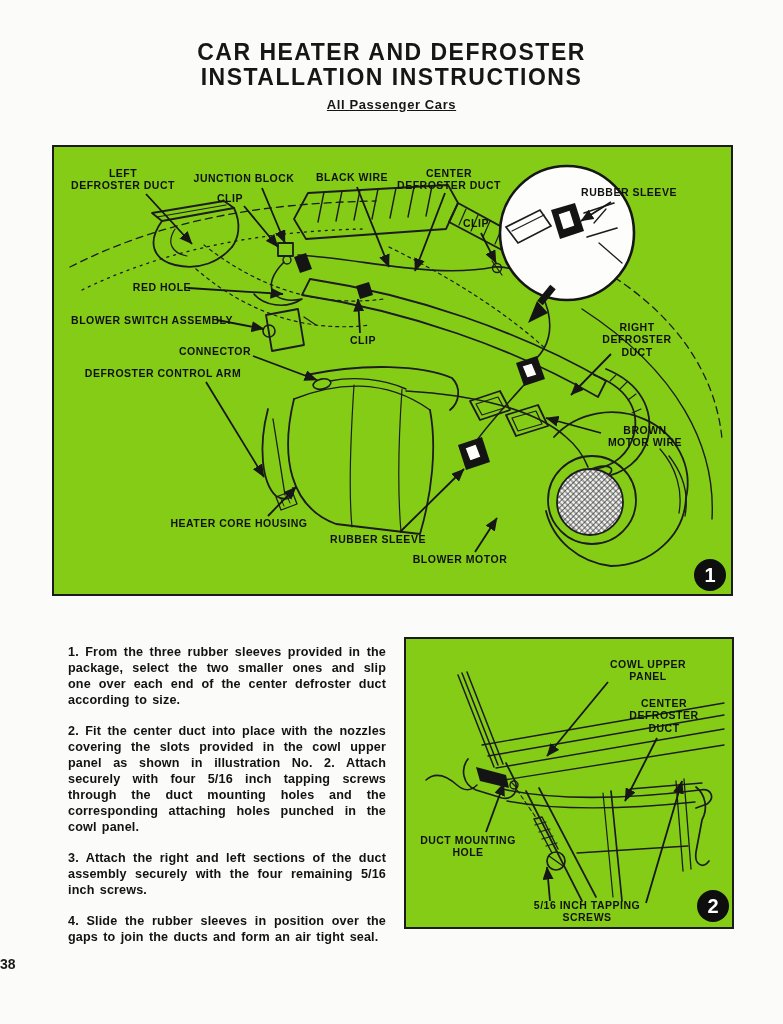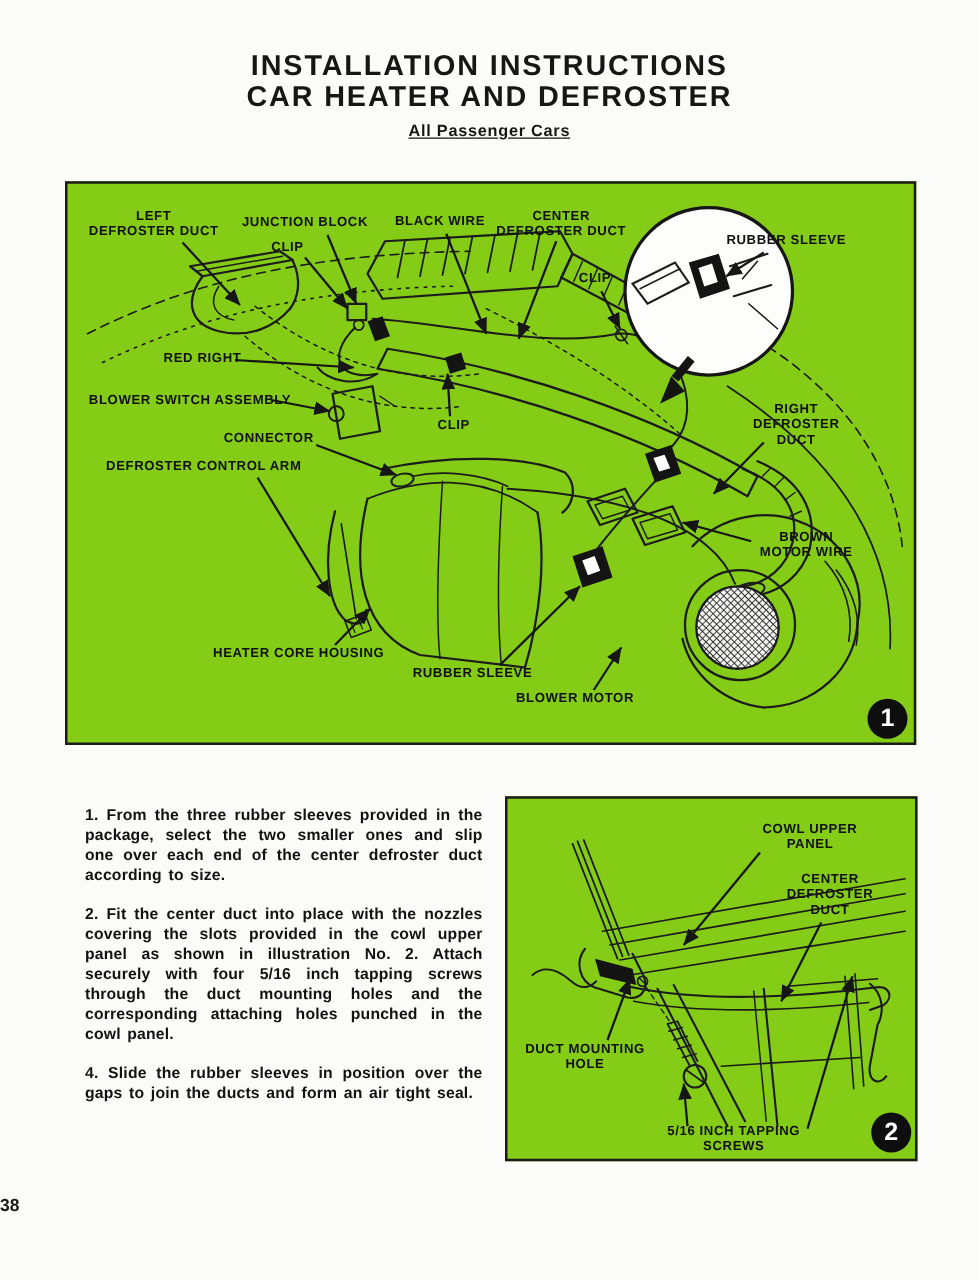--- a/index.html
+++ b/index.html
@@ -32,22 +32,22 @@
   }
   .page-number{
     position:absolute;left:0;top:956px;width:100%;text-align:left;
     font-size:14px;font-weight:bold;color:#1a1a1a;
   }
 </style>
 </head>
 <body>
 
 <header class="title-block">
+  <h1 class="title-line">CAR HEATER AND DEFROSTER</h1>
   <h1 class="title-line">INSTALLATION INSTRUCTIONS</h1>
-  <h1 class="title-line">CAR HEATER AND DEFROSTER</h1>
   <div class="subtitle">All Passenger Cars</div>
 </header>
 
 <div class="fig" id="figure1">
   <svg viewBox="0 0 677 447" width="677" height="447">
     <defs>
       <marker id="ah" markerUnits="userSpaceOnUse" markerWidth="14" markerHeight="11" refX="12.5" refY="5.5" orient="auto">
         <path d="M0,0 L13,5.5 L0,11 Z" fill="#161616"></path>
       </marker>
       <pattern id="grille" width="4" height="4" patternUnits="userSpaceOnUse" patternTransform="rotate(45)">
@@ -178,37 +178,38 @@
 
   <div class="lbl" style="left:69px;top:32px;">LEFT
 DEFROSTER DUCT</div>
   <div class="lbl" style="left:190px;top:31px;">JUNCTION BLOCK</div>
   <div class="lbl" style="left:176px;top:51px;">CLIP</div>
   <div class="lbl" style="left:298px;top:30px;">BLACK WIRE</div>
   <div class="lbl" style="left:395px;top:32px;">CENTER
 DEFROSTER DUCT</div>
   <div class="lbl" style="left:422px;top:76px;">CLIP</div>
   <div class="lbl" style="left:575px;top:45px;">RUBBER SLEEVE</div>
-  <div class="lbl" style="left:108px;top:140px;">RED RIGHT</div>
+  <div class="lbl" style="left:108px;top:140px;">RED HOLE</div>
   <div class="lbl" style="left:98px;top:173px;">BLOWER SWITCH ASSEMBLY</div>
   <div class="lbl" style="left:309px;top:193px;">CLIP</div>
   <div class="lbl" style="left:161px;top:204px;">CONNECTOR</div>
   <div class="lbl" style="left:109px;top:226px;">DEFROSTER CONTROL ARM</div>
   <div class="lbl" style="left:583px;top:193px;">RIGHT
 DEFROSTER DUCT</div>
   <div class="lbl" style="left:591px;top:289px;">BROWN MOTOR WIRE</div>
   <div class="lbl" style="left:185px;top:376px;">HEATER CORE HOUSING</div>
   <div class="lbl" style="left:324px;top:392px;">RUBBER SLEEVE</div>
   <div class="lbl" style="left:406px;top:412px;">BLOWER MOTOR</div>
   <div class="badge" style="left:640px;top:412px;">1</div>
 </div>
 
 <section class="steps">
   <p>1. From the three rubber sleeves provided in the package, select the two smaller ones and slip one over each end of the center defroster duct according to size.</p>
   <p>2. Fit the center duct into place with the nozzles covering the slots provided in the cowl upper panel as shown in illustration No. 2. Attach securely with four 5/16 inch tapping screws through the duct mounting holes and the corresponding attaching holes punched in the cowl panel.</p>
+  <p>3. Attach the right and left sections of the duct assembly securely with the four remaining 5/16 inch screws.</p>
   <p>4. Slide the rubber sleeves in position over the gaps to join the ducts and form an air tight seal.</p>
 </section>
 
 <div class="fig" id="figure2">
   <svg viewBox="0 0 326 288" width="326" height="288">
     <g fill="none" stroke="#1c1c1c" stroke-width="1.7" stroke-linecap="round" stroke-linejoin="round">
 
       <path d="M 52,36 L 88,128 M 61,33 L 97,125 M 56,34 L 92,126" stroke-width="1.5"></path>
 
       <path d="M 76,106 L 318,64" stroke-width="1.4"></path>

